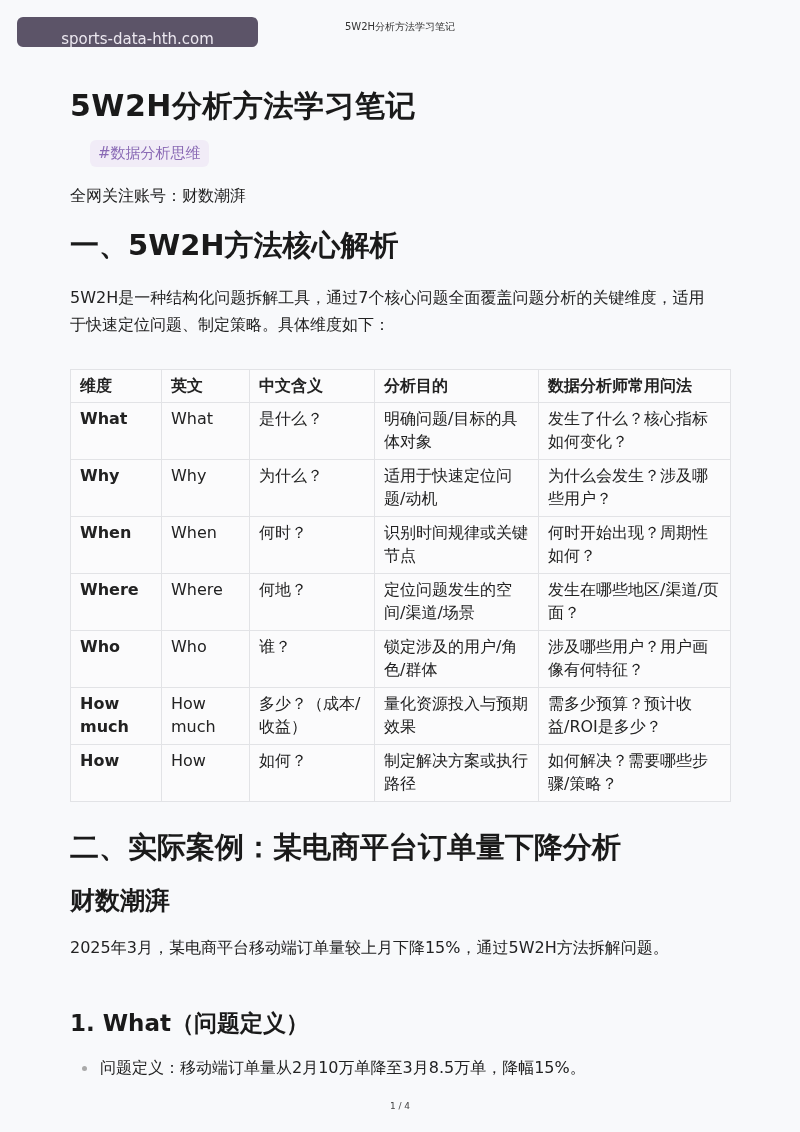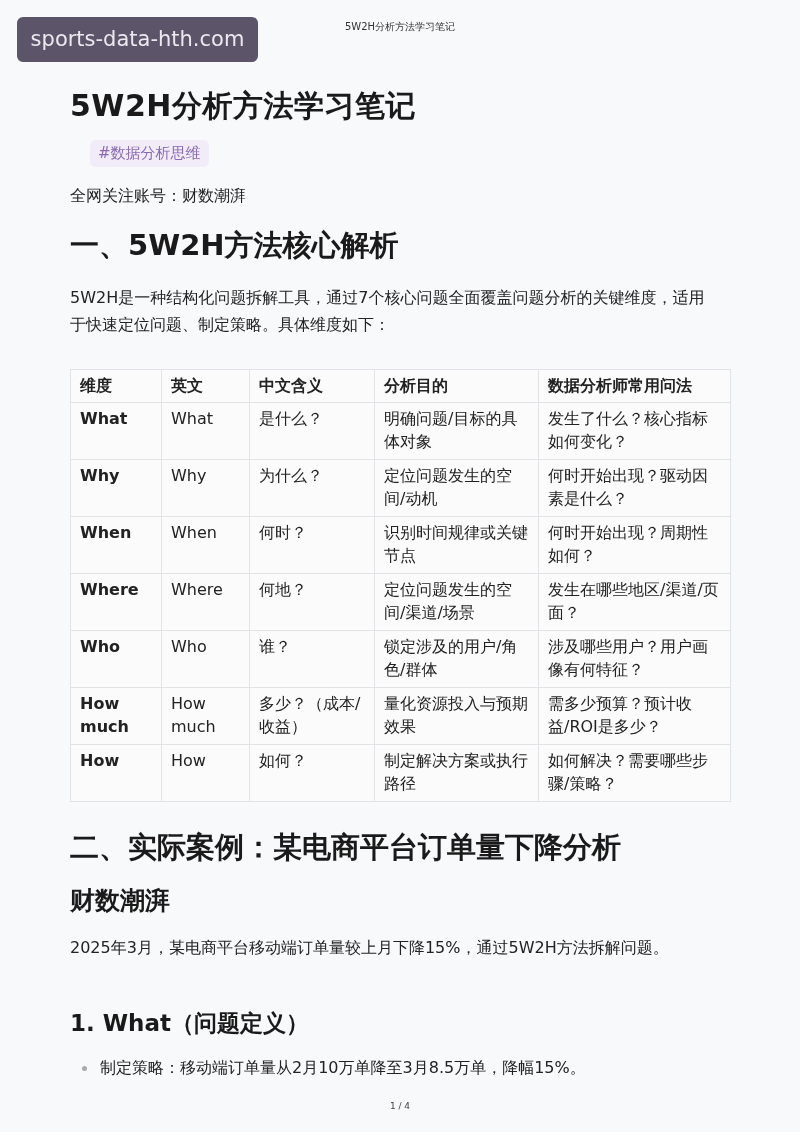--- a/index.html
+++ b/index.html
@@ -8,23 +8,23 @@
     background:#f8f9fb;
     font-family:"DejaVu Sans","Liberation Sans",sans-serif;
     color:#1a1a1a;
     position:relative;
   }
   .running-header {
     position:absolute; top:20px; left:0; width:800px; text-align:center;
     font-size:10px; color:#333;
   }
   .watermark {
-    position:absolute; left:17px; top:17px; width:241px; height:45px;
+    position:absolute; left:17px; top:17px; width:241px; height:30px;
     background:#5c5468; border-radius:6px; color:#ece8f0;
-    font-size:21px; line-height:45px; text-align:center;
+    font-size:15px; line-height:45px; text-align:center;
     font-family:"DejaVu Sans",sans-serif;
   }
   .content { position:absolute; left:70px; top:0; width:662px; }
   h1.doc-title {
     position:absolute; top:86px; left:0; margin:0;
     font-size:30px; font-weight:bold; letter-spacing:0.5px;
   }
   .tag {
     position:absolute; top:140px; left:20px;
     background:#f1ecf7; color:#8a6ab5; font-size:15px;
@@ -92,22 +92,22 @@
         <td class="dim">What</td>
         <td>What</td>
         <td>是什么？</td>
         <td>明确问题/目标的具体对象</td>
         <td>发生了什么？核心指标如何变化？</td>
       </tr>
       <tr>
         <td class="dim">Why</td>
         <td>Why</td>
         <td>为什么？</td>
-        <td>定位问题发生的空间/动机</td>
-        <td>何时开始出现？驱动因素是什么？</td>
+        <td>适用于快速定位问题/动机</td>
+        <td>为什么会发生？涉及哪些用户？</td>
       </tr>
       <tr>
         <td class="dim">When</td>
         <td>When</td>
         <td>何时？</td>
         <td>识别时间规律或关键节点</td>
         <td>何时开始出现？周期性如何？</td>
       </tr>
       <tr>
         <td class="dim">Where</td>
@@ -140,18 +140,18 @@
     </tbody>
   </table>
 
   <h2 class="section" style="top:828px">二、实际案例：某电商平台订单量下降分析</h2>
   <h3 class="sub" style="top:884px">财数潮湃</h3>
   <p class="para" style="top:934px">2025年3月，某电商平台移动端订单量较上月下降15%，通过5W2H方法拆解问题。</p>
   <h4 class="item" style="top:1008px">1. What（问题定义）</h4>
   <ul class="bullets">
     <li>
       <span class="dot"></span>
-      <span>制定策略：移动端订单量从2月10万单降至3月8.5万单，降幅15%。</span>
+      <span>问题定义：移动端订单量从2月10万单降至3月8.5万单，降幅15%。</span>
     </li>
   </ul>
 </div>
 
 <div class="page-number">1 / 4</div>
 
 </body></html>

